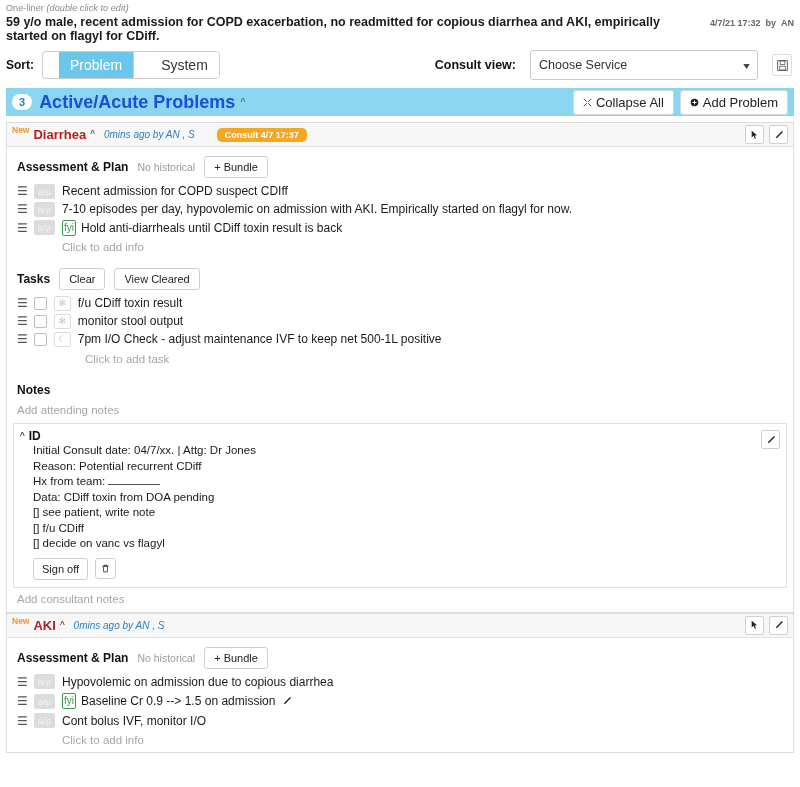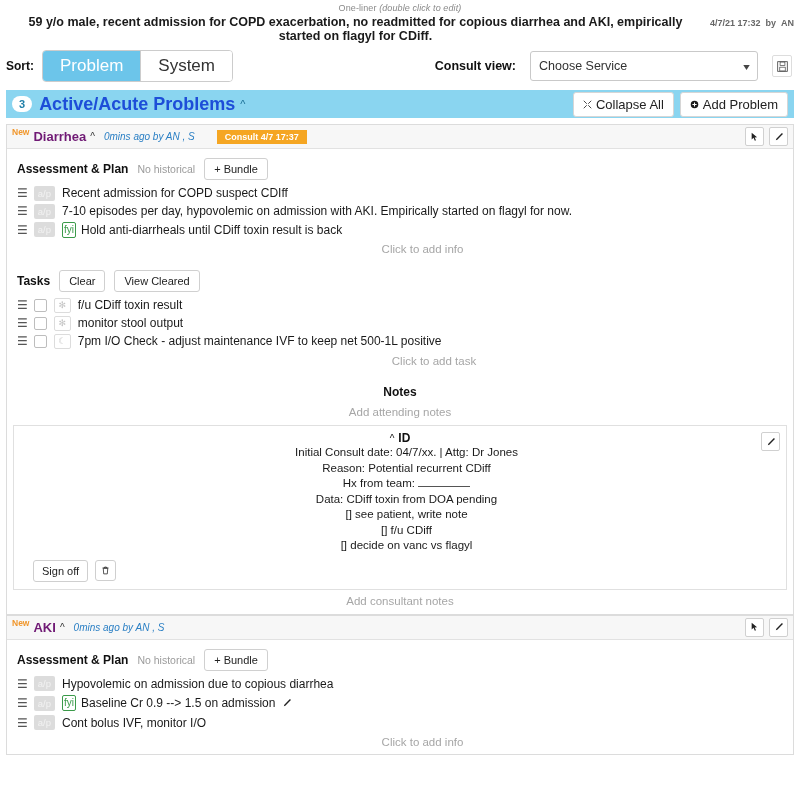--- a/index.html
+++ b/index.html
@@ -4,21 +4,21 @@
 <style>
   * { box-sizing: border-box; }
   html, body {
     margin: 0; padding: 0;
     width: 800px; height: 787px;
     background: #ffffff;
     font-family: "Liberation Sans", sans-serif;
     color: #222;
     overflow: hidden;
   }
-  .page { width: 800px; height: 787px; position: relative; text-align: center; }
+  .page { width: 800px; height: 787px; position: relative; }
 
   
   .oneliner-wrap { padding: 3px 6px 0 6px; }
   .oneliner-label { font-size: 9px; color: #8a8a8a; letter-spacing: .1px; }
   .oneliner-label i { font-style: italic; }
   .oneliner-row {
     display: flex; align-items: baseline; gap: 5px;
     margin-top: 2px; padding-bottom: 3px; font-weight: bold;
   }
   .oneliner-text { font-size: 12.5px; color: #1a1a1a; }
@@ -26,22 +26,22 @@
 
   
   .toolbar {
     display: flex; align-items: center;
     padding: 4px 8px 8px 6px;
     gap: 8px;
   }
   .sort-label { font-size: 12px; font-weight: bold; color: #111; }
   .btn-group { display: flex; border: 1px solid #ccc; border-radius: 4px; overflow: hidden; background:#fff; }
   .btn-group > div {
-    font-size: 17px; padding: 5px 17px; cursor: pointer;
-    background: #fff; color: #333; border-right: 1px solid #ccc;
+    font-size: 14px; padding: 5px 11px; cursor: pointer;
+    background: #fff; color: #333; border-right: 1px solid #ccc; margin-left: 16px;
   }
   .btn-group > div:last-child { border-right: none; }
   .btn-group > div.active { background: #6cc5ea; color: #fff; }
 
   .consult-spacer { flex: 1; }
   .consult-label { font-size: 12.5px; font-weight: bold; color: #111; margin-right: 6px; }
   .select-box {
     width: 228px; height: 30px;
     border: 1px solid #c9c9c9; border-radius: 3px; background: #fff;
     display: flex; align-items: center; justify-content: space-between;
@@ -81,26 +81,26 @@
   }
   .problem.first { margin-top: 6px; border-top: 1px solid #dcdcdc; }
   .problem-head {
     background: #f7f7f7; border-bottom: 1px solid #e2e2e2;
     height: 24px; display: flex; align-items: center; padding: 0 5px;
   }
   .new-badge {
     font-size: 8.5px; color: #f0962b; font-weight: bold;
     margin-right: 4px; align-self: flex-start; margin-top: 2px;
   }
-  .problem-name { font-size: 13px; font-weight: bold; color: #701a75; }
+  .problem-name { font-size: 13px; font-weight: bold; color: #b91c1c; }
   .problem-caret { font-size: 10px; color: #333; margin-left: 4px; }
   .problem-meta { font-size: 10px; color: #2a7fc4; font-style: italic; margin-left: 9px; }
   .consult-pill {
     background: #f5a623; color: #fff; font-size: 9px; font-weight: bold;
-    border-radius: 0; padding: 2px 8px; margin-left: 22px; white-space: nowrap;
+    border-radius: 5px; padding: 2px 8px; margin-left: 22px; white-space: nowrap;
   }
   .head-spacer { flex: 1; }
   .sq-btn {
     width: 19px; height: 19px; border: 1px solid #d0d0d0; border-radius: 2px;
     background: #fff; display:flex; align-items:center; justify-content:center;
     margin-left: 5px; cursor: pointer;
   }
 
   
   .block { padding: 7px 0 2px 0; }

